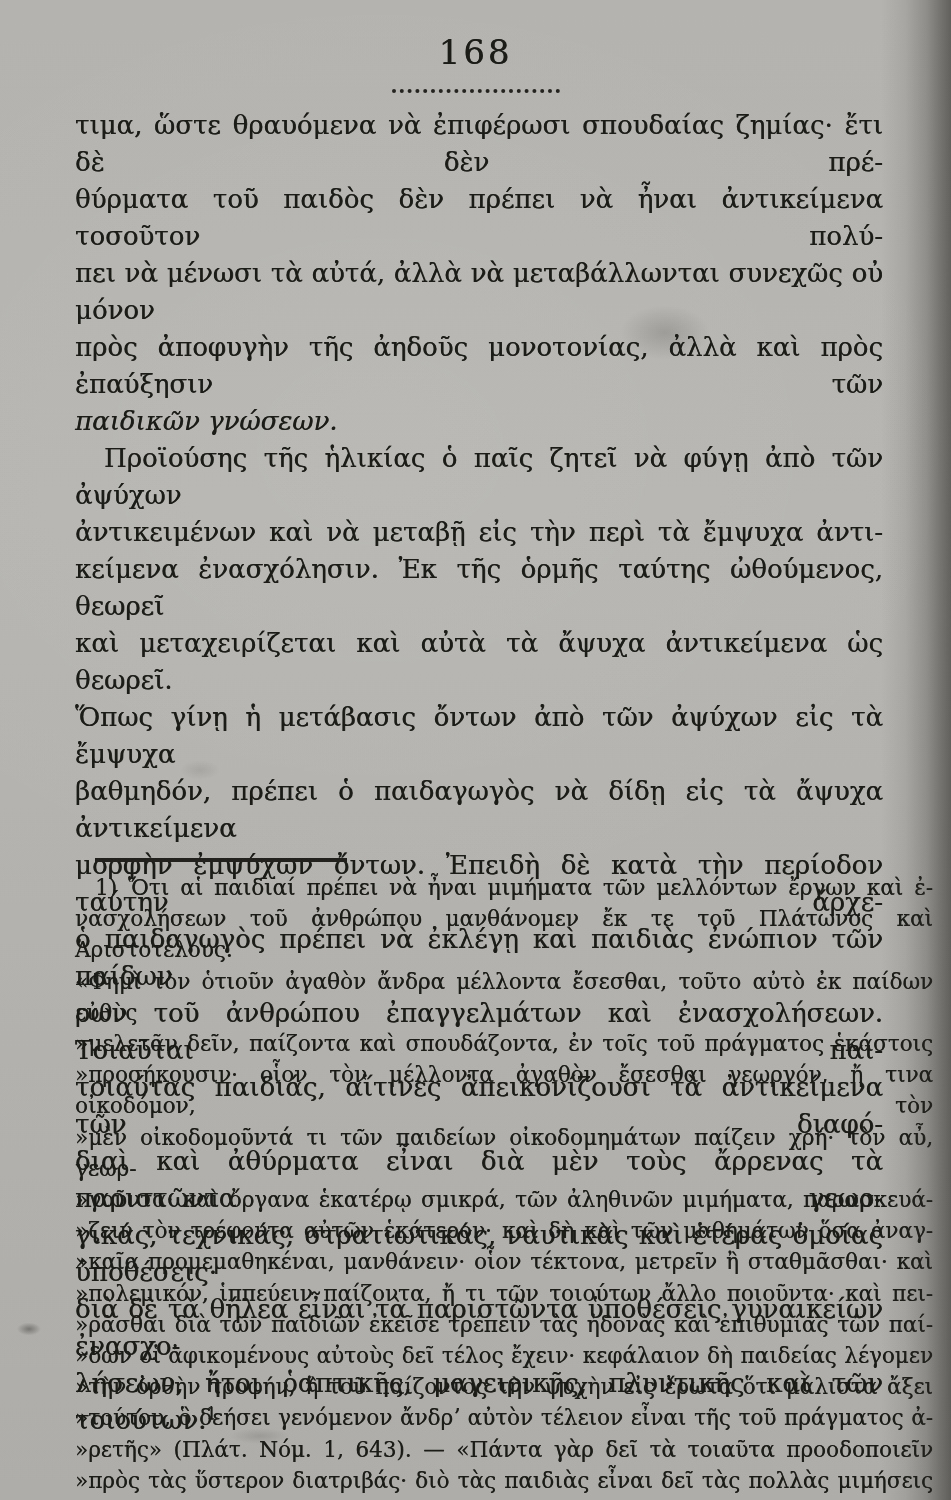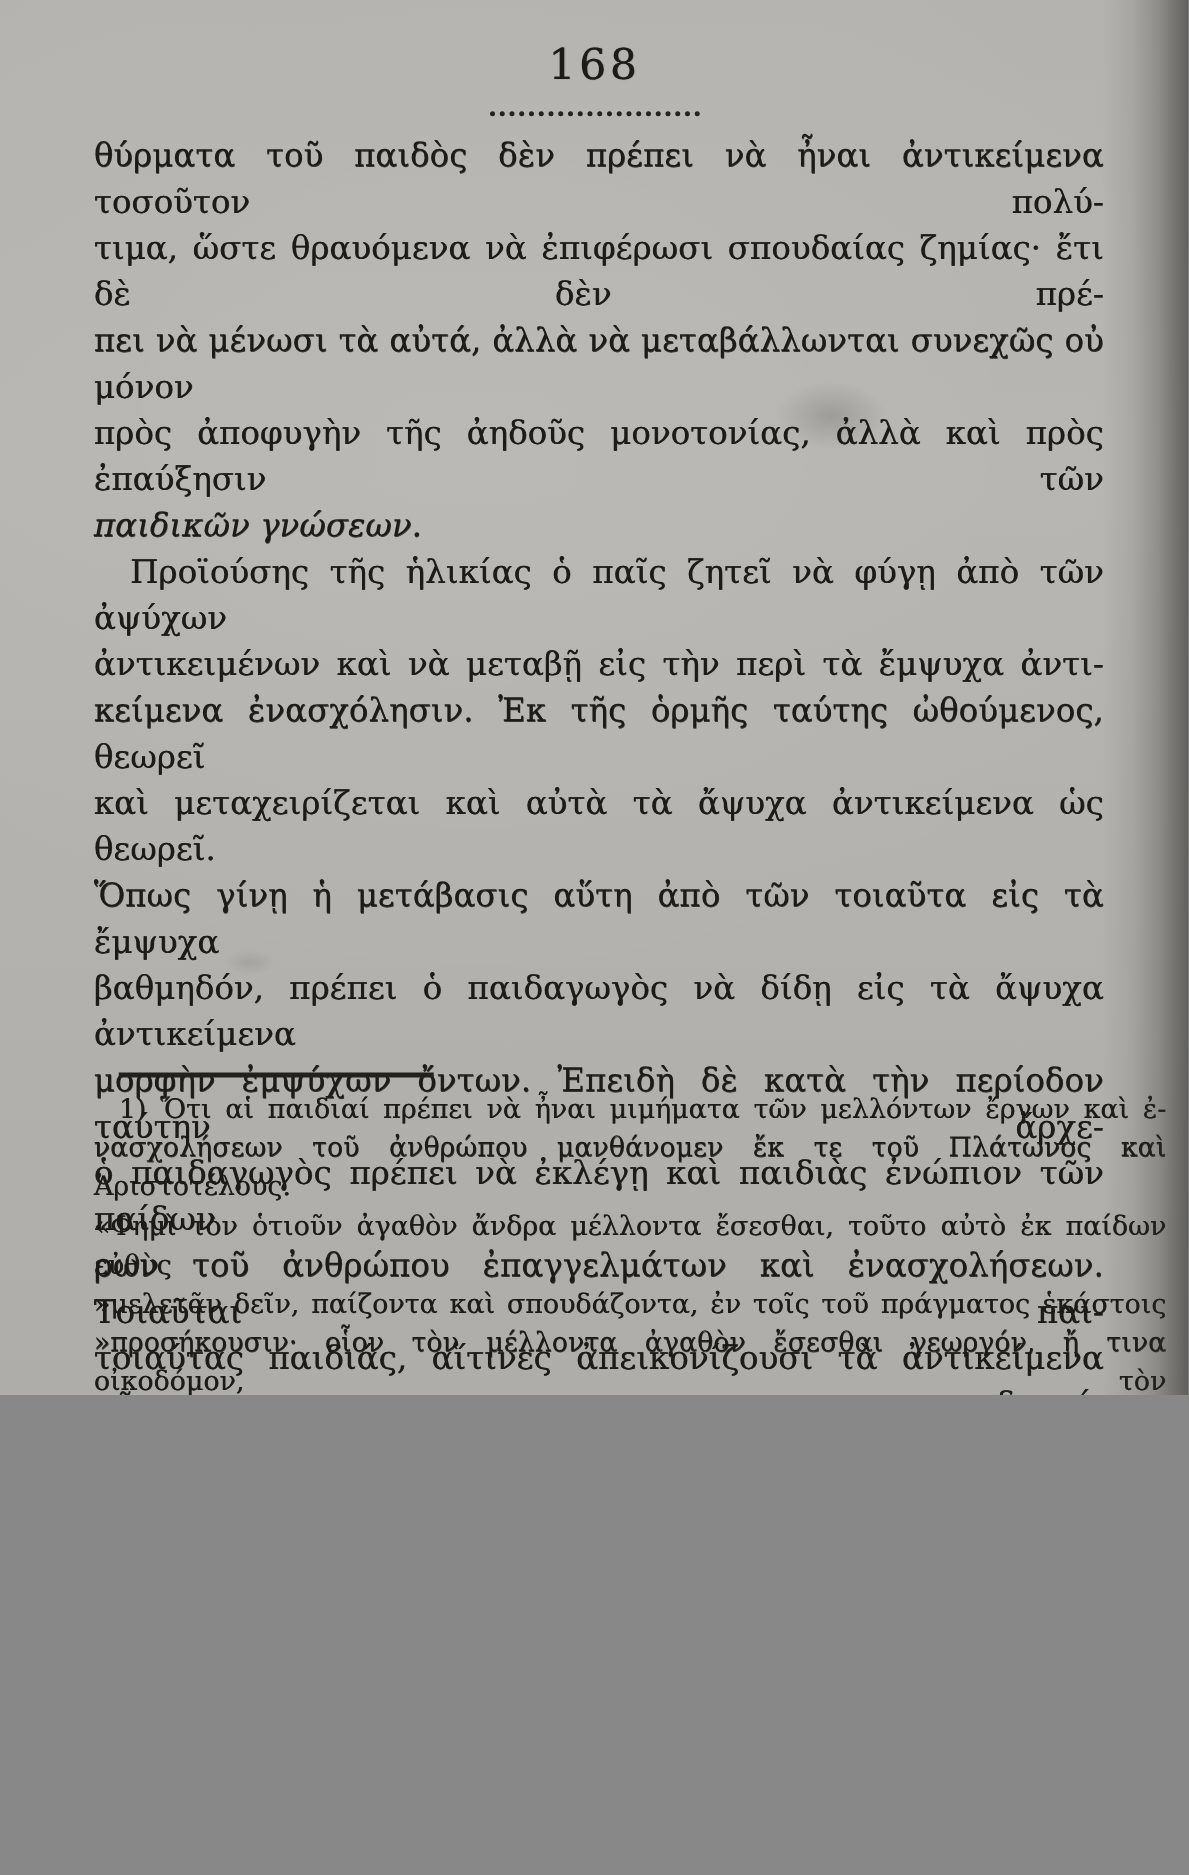--- a/index.html
+++ b/index.html
@@ -1,19 +1,19 @@
 <!DOCTYPE html>
 <html><head>
 <meta charset="utf-8">
 <style>
   html, body { margin: 0; padding: 0; background: #888; }
   .page {
     position: relative;
     width: 951px;
-    height: 1116px;
+    height: 1500px;
     margin: 0 auto;
     overflow: hidden;
     background:
       radial-gradient(ellipse 900px 700px at 40% 30%, rgba(255,255,255,0.06), rgba(0,0,0,0) 70%),
       linear-gradient(180deg, #b4b3af 0%, #b6b5b1 35%, #b2b1ad 70%, #aeada9 100%);
     font-family: "DejaVu Serif", serif;
     color: #1b1b18;
   }
   
   .edge-shadow {
@@ -78,30 +78,30 @@
 
   <div class="stain s1"></div>
   <div class="stain s2"></div>
   <div class="stain s3"></div>
   <div class="stain s4"></div>
 
   <div class="pagenum">168</div>
   <div class="pagenum-rule"></div>
 
   <div class="body-block">
+    <div class="ln jl">τιμα, ὥστε θραυόμενα νὰ ἐπιφέρωσι σπουδαίας ζημίας· ἔτι δὲ δὲν πρέ-</div>
     <div class="ln jl">θύρματα τοῦ παιδὸς δὲν πρέπει νὰ ἦναι ἀντικείμενα τοσοῦτον πολύ-</div>
-    <div class="ln jl">τιμα, ὥστε θραυόμενα νὰ ἐπιφέρωσι σπουδαίας ζημίας· ἔτι δὲ δὲν πρέ-</div>
     <div class="ln jl">πει νὰ μένωσι τὰ αὐτά, ἀλλὰ νὰ μεταβάλλωνται συνεχῶς οὐ μόνον</div>
     <div class="ln jl">πρὸς ἀποφυγὴν τῆς ἀηδοῦς μονοτονίας, ἀλλὰ καὶ πρὸς ἐπαύξησιν τῶν</div>
     <div class="ln pend">παιδικῶν γνώσεων.</div>
     <div class="ln jl indent">Προϊούσης τῆς ἡλικίας ὁ παῖς ζητεῖ νὰ φύγῃ ἀπὸ τῶν ἀψύχων</div>
     <div class="ln jl">ἀντικειμένων καὶ νὰ μεταβῇ εἰς τὴν περὶ τὰ ἔμψυχα ἀντι-</div>
     <div class="ln jl">κείμενα ἐνασχόλησιν. Ἐκ τῆς ὁρμῆς ταύτης ὠθούμενος, θεωρεῖ</div>
     <div class="ln jl">καὶ μεταχειρίζεται καὶ αὐτὰ τὰ ἄψυχα ἀντικείμενα ὡς θεωρεῖ.</div>
-    <div class="ln jl">Ὅπως γίνῃ ἡ μετάβασις αὕτη ἀπὸ τῶν τοιαῦτα εἰς τὰ ἔμψυχα</div>
+    <div class="ln jl">Ὅπως γίνῃ ἡ μετάβασις ὄντων ἀπὸ τῶν ἀψύχων εἰς τὰ ἔμψυχα</div>
     <div class="ln jl">βαθμηδόν, πρέπει ὁ παιδαγωγὸς νὰ δίδῃ εἰς τὰ ἄψυχα ἀντικείμενα</div>
     <div class="ln jl">μορφὴν ἐμψύχων ὄντων. Ἐπειδὴ δὲ κατὰ τὴν περίοδον ταύτην ἄρχε-</div>
     <div class="ln jl">ὁ παιδαγωγὸς πρέπει νὰ ἐκλέγῃ καὶ παιδιὰς ἐνώπιον τῶν παίδων</div>
     <div class="ln jl">ρων τοῦ ἀνθρώπου ἐπαγγελμάτων καὶ ἐνασχολήσεων. Τοιαῦται παι-</div>
     <div class="ln jl">τοιαύτας παιδιάς, αἵτινες ἀπεικονίζουσι τὰ ἀντικείμενα τῶν διαφό-</div>
     <div class="ln jl">διαὶ καὶ ἀθύρματα εἶναι διὰ μὲν τοὺς ἄρρενας τὰ παριστῶντα γεωρ-</div>
     <div class="ln jl">γικάς, τεχνικάς, στρατιωτικάς, ναυτικὰς καὶ ἑτέρας ὁμοίας ὑποθέσεις·</div>
     <div class="ln jl">διὰ δὲ τὰ θήλεα εἶναι τὰ παριστῶντα ὑποθέσεις γυναικείων ἐνασχο-</div>
     <div class="ln jl"><span>λήσεων, ἤτοι ῥαπτικῆς, μαγειρικῆς, πλυντικῆς καὶ τῶν τοιούτων.</span><sup class="fnref">1</sup></div>
   </div>

